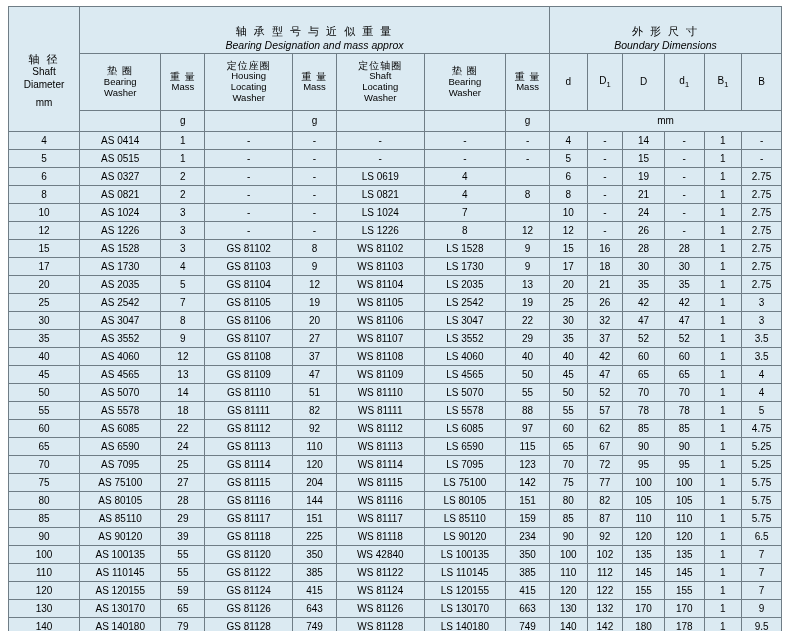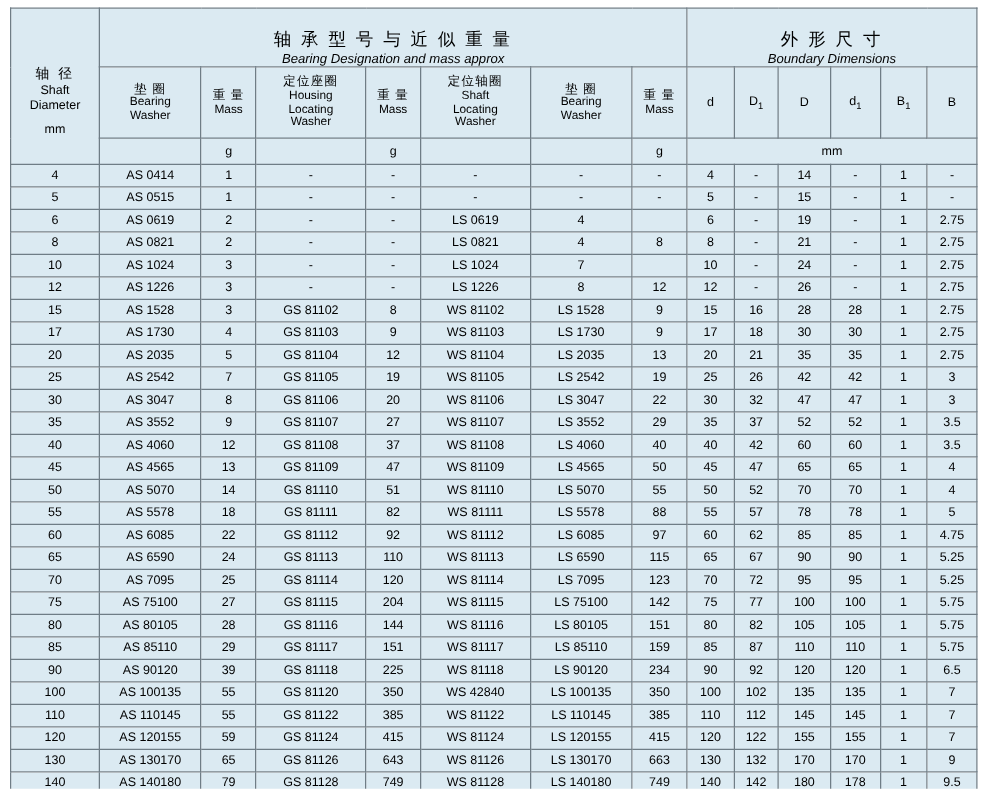--- a/index.html
+++ b/index.html
@@ -37,40 +37,39 @@
     overflow: hidden;
     white-space: nowrap;
   }
   
   .hgroup {
     background: #cfe3ef;
     height: 46px;
     padding: 2px 2px;
   }
   .hgroup .cn {
-    font-size: 14px;
+    font-size: 11px;
     letter-spacing: 2px;
     display: block;
     margin-top: 17px;
   }
   .hgroup .en {
     font-size: 10.5px;
     display: block;
     margin-top: 2px;
     font-style: italic;
   }
   .hsub {
     background: #cfe3ef;
     height: 56px;
   }
   .hsub .cn {
     font-size: 10px;
     display: block;
     letter-spacing: 1px;
-    font-family: Liberation Serif, serif;
   }
   .hsub .en {
     font-size: 9.5px;
     display: block;
     line-height: 1.15;
   }
   .hunit {
     background: #cfe3ef;
     height: 20px;
     font-size: 10px;
@@ -228,21 +227,21 @@
           <td>-</td>
           <td>5</td>
           <td>-</td>
           <td>15</td>
           <td>-</td>
           <td>1</td>
           <td>-</td>
         </tr>
         <tr>
           <td>6</td>
-          <td class="left">AS 0619</td>
+          <td class="left">AS 0327</td>
           <td>2</td>
           <td class="left">-</td>
           <td>-</td>
           <td class="left">LS 0619</td>
           <td class="left">4</td>
           <td></td>
           <td>6</td>
           <td>-</td>
           <td>19</td>
           <td>-</td>

